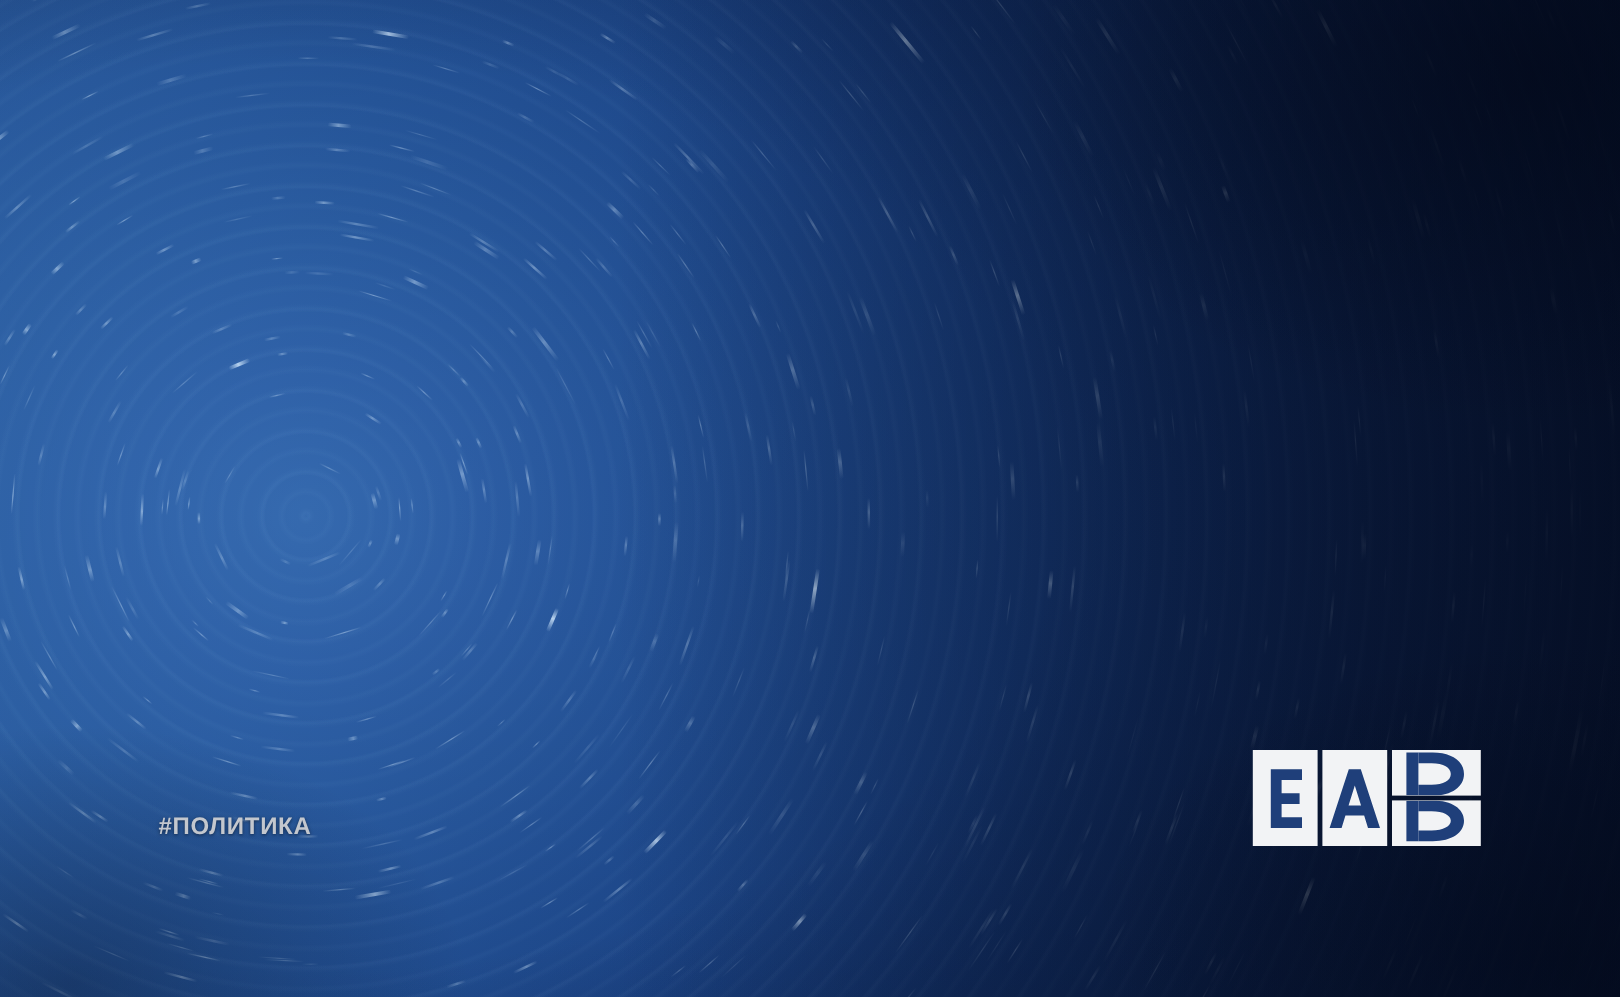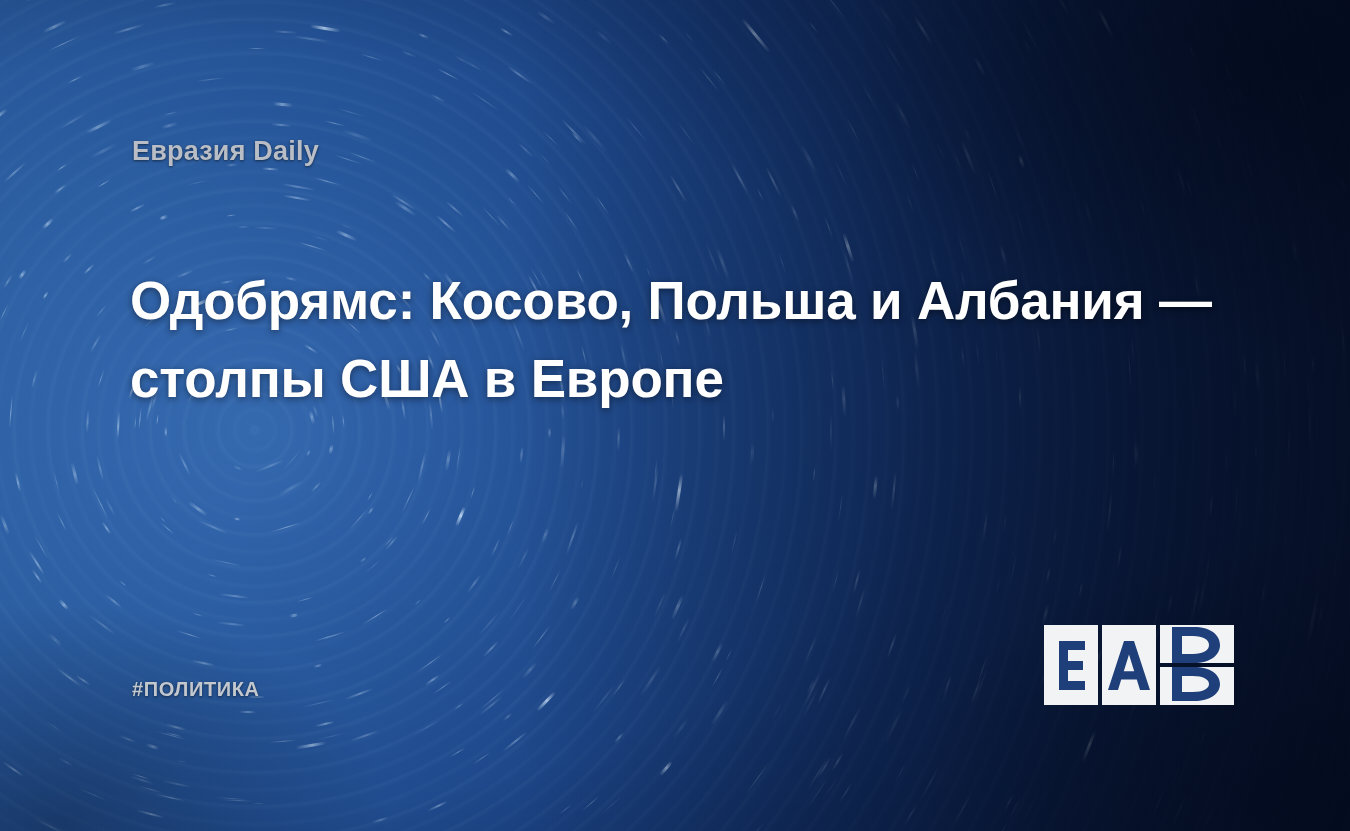--- a/index.html
+++ b/index.html
@@ -676,23 +676,21 @@
       <div class="trail" style="left: 189.86px; top: 302.057px; width: 19.0755px; height: 3px; opacity: 0.836; transform: rotate(337.35deg);"></div>
       <div class="trail" style="left: 863.041px; top: 486.23px; width: 24.4696px; height: 3px; opacity: 0.492; transform: rotate(95.39deg);"></div>
       <div class="trail" style="left: 659.552px; top: 491.337px; width: 37.9032px; height: 3px; opacity: 0.823; transform: rotate(98.58deg);"></div>
       <div class="trail" style="left: 1072.01px; top: 745.165px; width: 33.6924px; height: 3px; opacity: 0.81; transform: rotate(111.49deg);"></div>
       <div class="trail" style="left: 656.817px; top: 767.414px; width: 17.9065px; height: 3px; opacity: 0.713; transform: rotate(130.55deg);"></div>
       <div class="trail" style="left: 309.597px; top: 27.4181px; width: 30.6971px; height: 3px; opacity: 0.77; transform: rotate(369.47deg);"></div>
     </div>
   <div class="sky-vignette"></div>
   <div class="sky-corner-dark"></div>
 
-  <div class="site-name">Евразия Daily</div>
-
-  <h1 class="headline">Одобрямс: Косово, Польша и Албания — столпы США в Европе</h1>
+
 
   <div class="hashtag">#ПОЛИТИКА</div>
 
   <div class="logo">
 
     <div class="logo-tile">
       <svg width="54" height="80" viewBox="0 0 54 80" aria-hidden="true">
         <path fill="#1f3f7a" d="M15 16 h26 v9 H24 v11 h15 v9 H24 v11 h17 v9 H15 Z"></path>
       </svg>
     </div>

